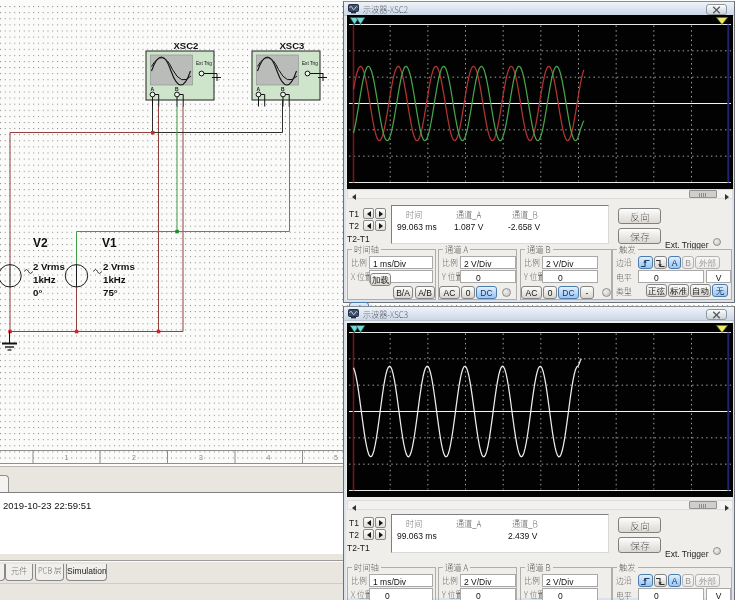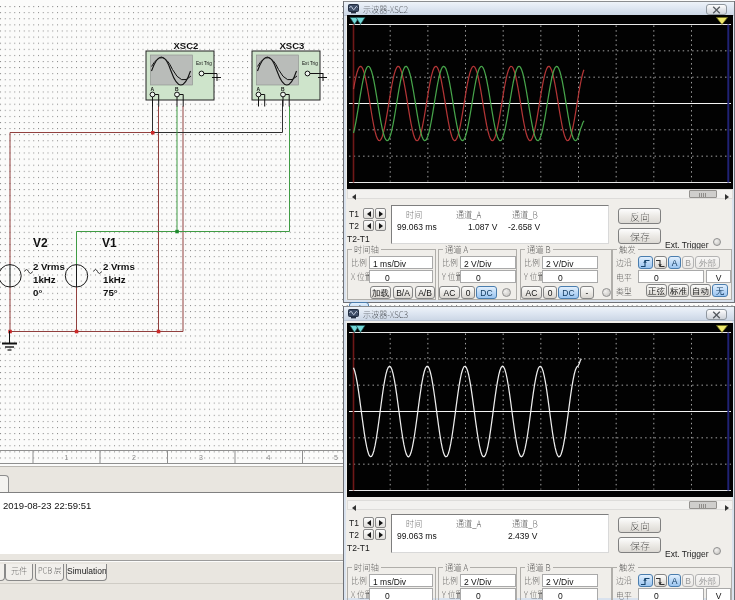--- a/index.html
+++ b/index.html
@@ -219,21 +219,21 @@
         <polyline points="285.4,94.5 289.2,94.5 289.2,106.5" fill="none" stroke="#111"></polyline>
         <line x1="283" y1="96.9" x2="283" y2="106.5" stroke="#111"></line>
       </g>
   </svg>
 
   <div id="sheet-tabstrip">
     <div id="sheet-tab-cut"></div>
   </div>
 
   <div id="results-pane">
-    <div id="results-text">2019-08-23 22:59:51</div>
+    <div id="results-text">2019-10-23 22:59:51</div>
   </div>
 
   <div id="below-results">
     <div class="edge1"></div>
       <div class="edge2"></div>
       <div class="edge3"></div>
     <div class="sheettab" style="left:-6px;width:11px;"></div>
     <div class="sheettab cjk" style="left:5px;width:28px;font-size:9.5px;"><svg width="16.15" height="9.5" viewBox="0 -220 500 250" preserveAspectRatio="none" style="overflow:visible">
           <path transform="translate(0,0)" d="M151 -111H158V-4Q158 2 161 4Q164 6 172 6Q174 6 180 6Q186 6 193 6Q200 6 206 6Q212 6 215 6Q221 6 224 2Q227 -2 228 -12Q229 -22 229 -42Q230 -42 232 -41Q233 -40 234 -39Q236 -39 237 -38Q236 -18 234 -7Q233 4 228 9Q224 13 215 13Q213 13 207 13Q201 13 194 13Q186 13 180 13Q174 13 173 13Q164 13 160 12Q155 10 153 6Q151 3 151 -4ZM16 -114H234V-106H16ZM38 -186H214V-179H38ZM87 -109H95Q93 -88 89 -68Q86 -49 78 -33Q70 -17 56 -4Q42 9 21 17Q21 16 19 14Q18 13 16 12Q37 4 50 -8Q63 -20 71 -36Q78 -52 82 -70Q86 -89 87 -109Z" fill="currentColor"></path>
           <path transform="translate(250,0)" d="M155 -205H162V18H155ZM112 -196 119 -195Q116 -177 111 -160Q106 -143 100 -129Q94 -114 86 -103Q85 -103 84 -104Q83 -105 82 -106Q81 -106 80 -107Q88 -118 94 -132Q100 -146 104 -163Q109 -179 112 -196ZM107 -154H225V-146H105ZM79 -79H235V-72H79ZM73 -207 80 -205Q73 -184 63 -164Q53 -144 41 -127Q30 -109 17 -95Q16 -96 15 -97Q14 -98 13 -99Q12 -100 11 -101Q24 -114 35 -131Q46 -148 56 -168Q66 -187 73 -207ZM48 -147 54 -154 55 -154V17H48Z" fill="currentColor"></path>
@@ -320,21 +320,21 @@
               <path transform="translate(500,0)" d="M3 32V22H134V32Z" fill="currentColor"></path>
               <path transform="translate(638,0)" d="M3 0 68 -182H76L141 0H131L93 -109Q87 -125 82 -140Q77 -155 72 -172H71Q66 -155 61 -140Q56 -125 50 -109L12 0ZM31 -64V-72H112V-64Z" fill="currentColor"></path>
             </svg></span>
       <span class="rohead cjk" style="left:120px"><svg width="25.71" height="9.5" viewBox="0 -220 796 250" preserveAspectRatio="none" style="overflow:visible">
               <path transform="translate(0,0)" d="M60 -116V-21H52V-108H13V-116ZM21 -193 26 -197Q34 -190 42 -183Q50 -175 57 -168Q64 -160 68 -155L62 -150Q58 -156 51 -164Q44 -171 36 -179Q28 -186 21 -193ZM116 -172 121 -178Q134 -173 147 -167Q161 -162 173 -156Q186 -150 194 -144L189 -138Q181 -144 169 -150Q157 -156 143 -162Q129 -168 116 -172ZM92 -145H223V-138H99V-15H92ZM219 -145H226V-27Q226 -22 225 -20Q224 -18 220 -16Q216 -16 208 -15Q200 -15 186 -15Q186 -17 185 -19Q184 -21 183 -22Q194 -22 203 -22Q212 -22 214 -22Q217 -22 218 -23Q219 -24 219 -27ZM90 -197H220V-190H90ZM95 -107H224V-100H95ZM95 -68H224V-61H95ZM154 -143H162V-16H154ZM218 -197H220L222 -198L227 -194Q215 -182 198 -172Q180 -162 164 -156Q163 -157 161 -158Q160 -160 159 -161Q170 -165 181 -171Q192 -176 202 -183Q212 -189 218 -196ZM55 -25Q61 -25 67 -21Q73 -16 84 -8Q97 -0 112 2Q128 4 150 4Q162 4 174 4Q186 4 198 3Q209 3 220 2Q231 2 241 1Q240 2 240 3Q239 5 239 6Q238 8 238 9Q232 9 222 10Q211 10 198 10Q186 11 173 11Q160 11 150 11Q127 11 110 8Q93 5 80 -3Q72 -8 66 -13Q60 -19 55 -19Q50 -19 45 -14Q39 -10 32 -3Q26 4 19 14L13 8Q25 -6 36 -16Q46 -25 55 -25Z" fill="currentColor"></path>
               <path transform="translate(250,0)" d="M78 -171H235V-164H78ZM152 -169 160 -168Q157 -158 153 -149Q150 -139 146 -132L140 -133Q143 -140 146 -151Q150 -161 152 -169ZM196 -207 204 -204Q198 -195 191 -185Q184 -174 178 -167L172 -169Q176 -174 181 -181Q185 -188 189 -195Q193 -202 196 -207ZM107 -205 113 -208Q120 -201 125 -193Q131 -184 133 -178L127 -174Q124 -181 119 -189Q114 -198 107 -205ZM61 -119V-22H54V-112H14V-119ZM21 -194 27 -198Q34 -192 41 -184Q48 -177 54 -170Q60 -162 64 -157L58 -153Q54 -158 48 -166Q42 -173 35 -180Q28 -188 21 -194ZM56 -24Q62 -24 67 -20Q72 -16 82 -9Q93 -2 109 -0Q124 2 145 2Q161 2 178 2Q195 1 210 0Q226 -0 238 -2Q237 -0 237 1Q236 2 236 4Q236 5 235 6Q228 7 216 7Q205 8 192 8Q178 8 166 9Q154 9 145 9Q123 9 107 6Q90 4 78 -4Q71 -8 66 -13Q60 -18 56 -18Q52 -18 46 -14Q40 -10 34 -4Q27 2 20 11L15 5Q26 -7 37 -16Q47 -24 56 -24ZM105 -94V-66H204V-94ZM105 -58V-30H204V-58ZM105 -130V-102H204V-130ZM98 -137H212V-22H98Z" fill="currentColor"></path>
               <path transform="translate(500,0)" d="M3 32V22H134V32Z" fill="currentColor"></path>
               <path transform="translate(638,0)" d="M28 0V-182H75Q93 -182 106 -177Q120 -172 127 -162Q134 -152 134 -138Q134 -128 131 -120Q128 -112 121 -106Q115 -101 106 -98V-97Q124 -94 134 -83Q146 -72 146 -53Q146 -36 137 -24Q129 -12 114 -6Q99 0 78 0ZM37 -101H70Q99 -101 112 -111Q124 -120 124 -137Q124 -157 111 -165Q98 -174 71 -174H37ZM37 -8H75Q103 -8 120 -19Q136 -30 136 -52Q136 -73 120 -83Q104 -93 75 -93H37Z" fill="currentColor"></path>
             </svg></span>
       <span class="roval" style="left:5px">99.063 ms</span>
-      <span class="roval" style="left:76px">1.087 V</span>
+      <span class="roval" style="left:62px">1.087 V</span>
       <span class="roval" style="left:116px">-2.658 V</span>
     </div>
     <span class="pushbtn cjk" style="left:274px;top:5px"><svg width="20.00" height="10" viewBox="0 -220 500 250" preserveAspectRatio="none" style="overflow:visible">
             <path transform="translate(0,0)" d="M51 -128H199V-120H51ZM48 -185H56V-120Q56 -104 54 -87Q53 -69 50 -50Q47 -32 41 -14Q34 4 24 19Q24 18 22 17Q21 16 20 16Q19 15 18 14Q28 -1 34 -18Q40 -35 43 -53Q46 -71 47 -88Q48 -105 48 -120ZM196 -128H197L199 -128L204 -126Q195 -96 180 -72Q164 -49 144 -32Q124 -14 101 -2Q78 10 55 16Q54 16 54 14Q53 13 52 12Q51 10 50 10Q73 4 95 -8Q118 -19 138 -36Q157 -53 172 -75Q188 -98 196 -126ZM84 -126Q100 -72 137 -38Q173 -4 230 9Q229 10 228 11Q228 12 227 13Q226 14 225 16Q187 6 158 -13Q129 -31 109 -59Q88 -86 76 -123ZM200 -204 207 -198Q193 -195 174 -192Q156 -189 135 -186Q114 -184 92 -182Q70 -180 50 -179Q50 -180 50 -181Q50 -182 49 -183Q48 -184 48 -185Q68 -187 90 -189Q111 -190 132 -193Q152 -195 170 -198Q188 -201 200 -204Z" fill="currentColor"></path>
             <path transform="translate(250,0)" d="M28 -163H220V-156H35V18H28ZM217 -163H224V2Q224 9 222 12Q220 15 215 16Q209 17 198 17Q186 18 169 18Q169 16 168 15Q168 14 167 12Q166 10 166 9Q176 9 186 9Q195 10 201 9Q208 9 210 9Q214 9 216 8Q217 6 217 3ZM115 -209 123 -206Q118 -195 113 -181Q107 -168 101 -158L94 -160Q98 -167 102 -175Q106 -184 109 -193Q113 -202 115 -209ZM76 -114H84V-16H76ZM80 -114H174V-34H80V-42H167V-106H80Z" fill="currentColor"></path>
           </svg></span>
     <span class="pushbtn cjk" style="left:274px;top:25px"><svg width="20.00" height="10" viewBox="0 -220 500 250" preserveAspectRatio="none" style="overflow:visible">
             <path transform="translate(0,0)" d="M153 -124H161V18H153ZM73 -82H236V-75H73ZM166 -80Q174 -64 186 -49Q199 -33 214 -20Q228 -8 242 -0Q242 0 241 2Q240 2 239 4Q238 4 237 6Q223 -3 208 -16Q194 -29 181 -45Q168 -61 159 -78ZM149 -81 155 -78Q146 -62 133 -45Q119 -29 104 -16Q88 -3 73 5Q72 4 71 3Q70 2 70 1Q69 0 68 -0Q83 -8 98 -20Q114 -33 127 -49Q140 -65 149 -81ZM101 -188V-130H214V-188ZM94 -195H221V-122H94ZM75 -207 82 -205Q74 -184 62 -164Q51 -144 38 -127Q26 -110 12 -96Q12 -97 11 -98Q10 -100 9 -101Q8 -102 7 -102Q20 -115 33 -132Q45 -148 56 -168Q67 -187 75 -207ZM47 -147 54 -154 54 -154V17H47Z" fill="currentColor"></path>
             <path transform="translate(250,0)" d="M80 -64H238V-57H80ZM104 -131H214V-123H104ZM156 -88H164V4Q164 10 162 12Q160 15 156 16Q151 17 141 17Q130 17 113 17Q113 16 112 14Q111 12 110 10Q120 10 128 10Q137 10 142 10Q148 10 150 10Q154 10 155 9Q156 8 156 5ZM212 -131H213L215 -131L220 -128Q213 -119 203 -111Q193 -103 182 -96Q171 -89 161 -84Q160 -85 159 -86Q157 -87 156 -88Q166 -93 176 -100Q187 -107 196 -114Q206 -122 212 -129ZM18 -175H232V-168H18ZM100 -208 108 -206Q100 -178 87 -152Q74 -125 57 -102Q39 -78 16 -61Q15 -62 14 -62Q14 -64 12 -65Q12 -66 11 -66Q28 -79 42 -95Q56 -112 67 -130Q78 -148 87 -168Q95 -188 100 -208ZM52 -108H59V17H52Z" fill="currentColor"></path>
           </svg></span>
@@ -352,21 +352,21 @@
             <path transform="translate(250,0)" d="M75 -192H163V-184H75ZM111 -190 119 -189Q114 -165 107 -143Q101 -122 93 -103Q84 -84 74 -69Q74 -70 72 -70Q71 -71 70 -72Q68 -73 68 -73Q78 -88 86 -106Q94 -125 100 -146Q107 -168 111 -190ZM102 -136H149V-129H99ZM146 -136H148L149 -136L154 -135Q147 -75 126 -37Q105 1 78 18Q77 17 75 15Q74 14 72 12Q90 2 105 -18Q120 -38 131 -67Q142 -96 146 -134ZM91 -78 96 -83Q102 -79 109 -74Q116 -69 122 -64Q128 -59 131 -55L126 -48Q123 -53 117 -58Q111 -63 104 -68Q98 -74 91 -78ZM178 -176H186V-40H178ZM220 -208H228V3Q228 8 226 11Q224 13 220 14Q216 15 208 16Q200 16 187 16Q186 14 186 12Q185 10 184 8Q195 8 204 8Q212 8 215 8Q218 8 219 7Q220 6 220 3ZM61 -208 68 -206Q62 -186 55 -166Q47 -147 37 -130Q28 -113 17 -99Q17 -100 16 -101Q15 -102 14 -103Q13 -104 12 -105Q28 -124 40 -151Q53 -178 61 -208ZM42 -152 50 -159V-158V17H42Z" fill="currentColor"></path>
           </svg></span>
     <span class="fbox" style="left:21px;top:6px;width:64px;">1 ms/Div</span>
     <span class="flab cjk" style="left:3px;top:22px"><svg width="21.70" height="9" viewBox="0 -220 685 250" preserveAspectRatio="none" style="overflow:visible">
             <path transform="translate(0,0)" d="M5 0 60 -94 9 -182H19L50 -126Q54 -120 57 -114Q60 -109 65 -102H66Q70 -109 73 -114Q76 -120 80 -126L112 -182H121L70 -94L125 0H115L82 -58Q78 -64 74 -72Q70 -78 64 -87H64Q59 -78 55 -72Q51 -64 48 -58L14 0Z" fill="currentColor"></path>
             <path transform="translate(185,0)" d="M94 -159H226V-152H94ZM112 -128 119 -129Q122 -115 126 -100Q129 -85 131 -70Q134 -55 136 -42Q138 -29 139 -19L131 -17Q130 -27 129 -40Q127 -54 124 -69Q122 -84 118 -99Q115 -114 112 -128ZM198 -132 206 -130Q203 -115 200 -97Q196 -80 192 -62Q188 -44 184 -27Q180 -10 177 3L170 1Q174 -12 178 -29Q182 -46 185 -64Q189 -82 192 -100Q196 -118 198 -132ZM82 -0H238V7H82ZM147 -205 154 -208Q157 -198 161 -187Q164 -176 166 -168L159 -165Q157 -173 154 -184Q150 -196 147 -205ZM78 -207 86 -205Q77 -184 66 -164Q56 -144 43 -126Q30 -109 17 -95Q16 -96 15 -97Q14 -98 13 -100Q12 -101 11 -101Q25 -114 37 -131Q50 -148 60 -167Q71 -187 78 -207ZM50 -147 58 -154 58 -154V17H50Z" fill="currentColor"></path>
             <path transform="translate(435,0)" d="M160 -190V-160H215V-190ZM98 -190V-160H152V-190ZM39 -190V-160H91V-190ZM32 -198H222V-153H32ZM18 -134H230V-126H18ZM120 -156 127 -155Q125 -142 121 -128Q118 -114 114 -104H107Q109 -111 112 -120Q114 -129 116 -138Q118 -148 120 -156ZM16 2H234V10H16ZM56 -80H193V-73H56ZM56 -54H192V-46H56ZM57 -26H193V-19H57ZM53 -106H196V6H189V-99H60V6H53Z" fill="currentColor"></path>
           </svg></span>
     <span class="fbox ind" style="left:21px;top:20px;width:64px;">0</span>
     <span class="tbtn on" style="left:1px;top:52px;width:20px">Y/T</span>
-    <span class="tbtn cjk9" style="left:22px;top:36px;width:21px">加载</span>
+    <span class="tbtn cjk9" style="left:22px;top:23px;width:21px">加载</span>
     <span class="tbtn" style="left:45px;top:36px;width:20px">B/A</span>
     <span class="tbtn" style="left:67px;top:36px;width:20px">A/B</span>
   </div>
   <div class="ctl-group" style="left:94px;top:248px;width:79px;">
     <span class="legend cjk"><svg width="23.15" height="9" viewBox="0 -220 699 250" preserveAspectRatio="none" style="overflow:visible">
             <path transform="translate(0,0)" d="M60 -116V-21H52V-108H13V-116ZM21 -193 26 -197Q34 -190 42 -183Q50 -175 57 -168Q64 -160 68 -155L62 -150Q58 -156 51 -164Q44 -171 36 -179Q28 -186 21 -193ZM116 -172 121 -178Q134 -173 147 -167Q161 -162 173 -156Q186 -150 194 -144L189 -138Q181 -144 169 -150Q157 -156 143 -162Q129 -168 116 -172ZM92 -145H223V-138H99V-15H92ZM219 -145H226V-27Q226 -22 225 -20Q224 -18 220 -16Q216 -16 208 -15Q200 -15 186 -15Q186 -17 185 -19Q184 -21 183 -22Q194 -22 203 -22Q212 -22 214 -22Q217 -22 218 -23Q219 -24 219 -27ZM90 -197H220V-190H90ZM95 -107H224V-100H95ZM95 -68H224V-61H95ZM154 -143H162V-16H154ZM218 -197H220L222 -198L227 -194Q215 -182 198 -172Q180 -162 164 -156Q163 -157 161 -158Q160 -160 159 -161Q170 -165 181 -171Q192 -176 202 -183Q212 -189 218 -196ZM55 -25Q61 -25 67 -21Q73 -16 84 -8Q97 -0 112 2Q128 4 150 4Q162 4 174 4Q186 4 198 3Q209 3 220 2Q231 2 241 1Q240 2 240 3Q239 5 239 6Q238 8 238 9Q232 9 222 10Q211 10 198 10Q186 11 173 11Q160 11 150 11Q127 11 110 8Q93 5 80 -3Q72 -8 66 -13Q60 -19 55 -19Q50 -19 45 -14Q39 -10 32 -3Q26 4 19 14L13 8Q25 -6 36 -16Q46 -25 55 -25Z" fill="currentColor"></path>
             <path transform="translate(250,0)" d="M78 -171H235V-164H78ZM152 -169 160 -168Q157 -158 153 -149Q150 -139 146 -132L140 -133Q143 -140 146 -151Q150 -161 152 -169ZM196 -207 204 -204Q198 -195 191 -185Q184 -174 178 -167L172 -169Q176 -174 181 -181Q185 -188 189 -195Q193 -202 196 -207ZM107 -205 113 -208Q120 -201 125 -193Q131 -184 133 -178L127 -174Q124 -181 119 -189Q114 -198 107 -205ZM61 -119V-22H54V-112H14V-119ZM21 -194 27 -198Q34 -192 41 -184Q48 -177 54 -170Q60 -162 64 -157L58 -153Q54 -158 48 -166Q42 -173 35 -180Q28 -188 21 -194ZM56 -24Q62 -24 67 -20Q72 -16 82 -9Q93 -2 109 -0Q124 2 145 2Q161 2 178 2Q195 1 210 0Q226 -0 238 -2Q237 -0 237 1Q236 2 236 4Q236 5 235 6Q228 7 216 7Q205 8 192 8Q178 8 166 9Q154 9 145 9Q123 9 107 6Q90 4 78 -4Q71 -8 66 -13Q60 -18 56 -18Q52 -18 46 -14Q40 -10 34 -4Q27 2 20 11L15 5Q26 -7 37 -16Q47 -24 56 -24ZM105 -94V-66H204V-94ZM105 -58V-30H204V-58ZM105 -130V-102H204V-130ZM98 -137H212V-22H98Z" fill="currentColor"></path>
             <path transform="translate(555,0)" d="M3 0 68 -182H76L141 0H131L93 -109Q87 -125 82 -140Q77 -155 72 -172H71Q66 -155 61 -140Q56 -125 50 -109L12 0ZM31 -64V-72H112V-64Z" fill="currentColor"></path>
           </svg></span>
     <span class="flab cjk" style="left:3px;top:8px"><svg width="15.84" height="9" viewBox="0 -220 500 250" preserveAspectRatio="none" style="overflow:visible">

